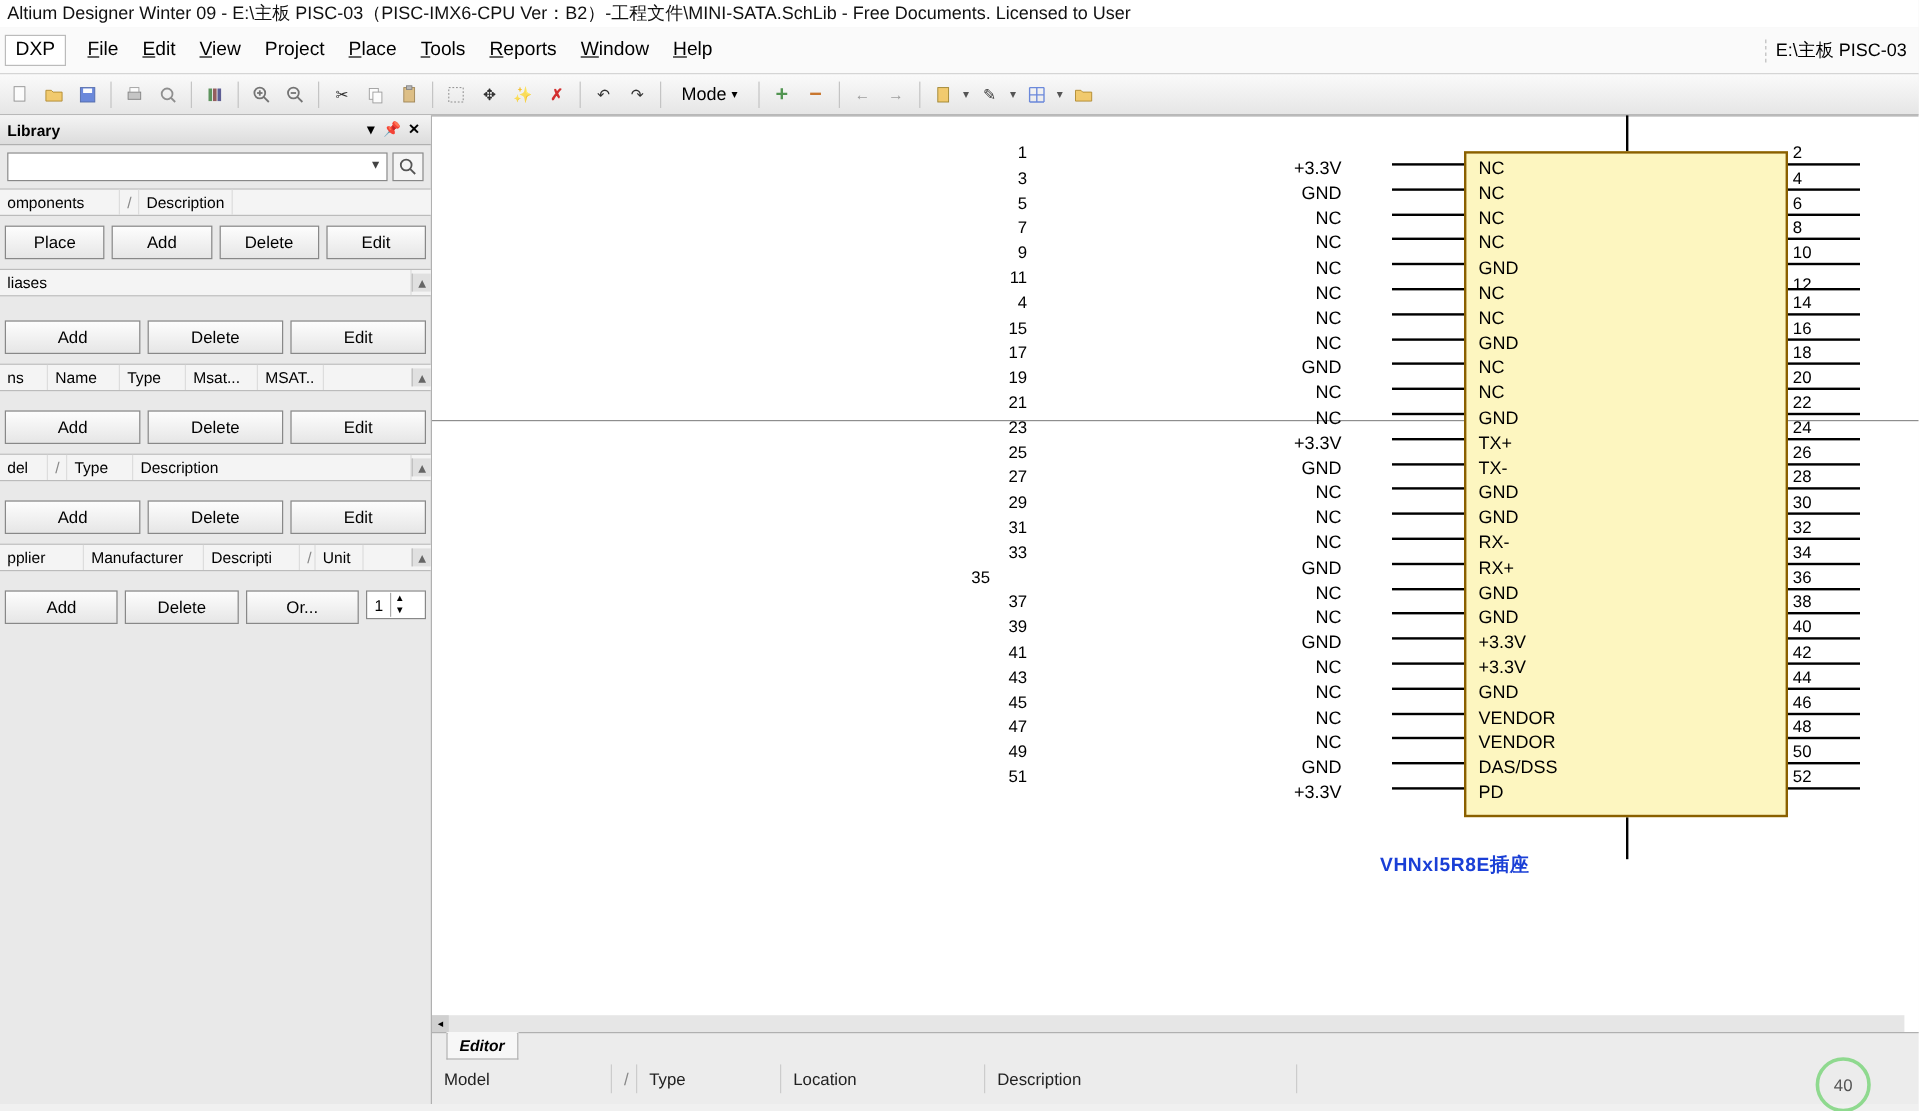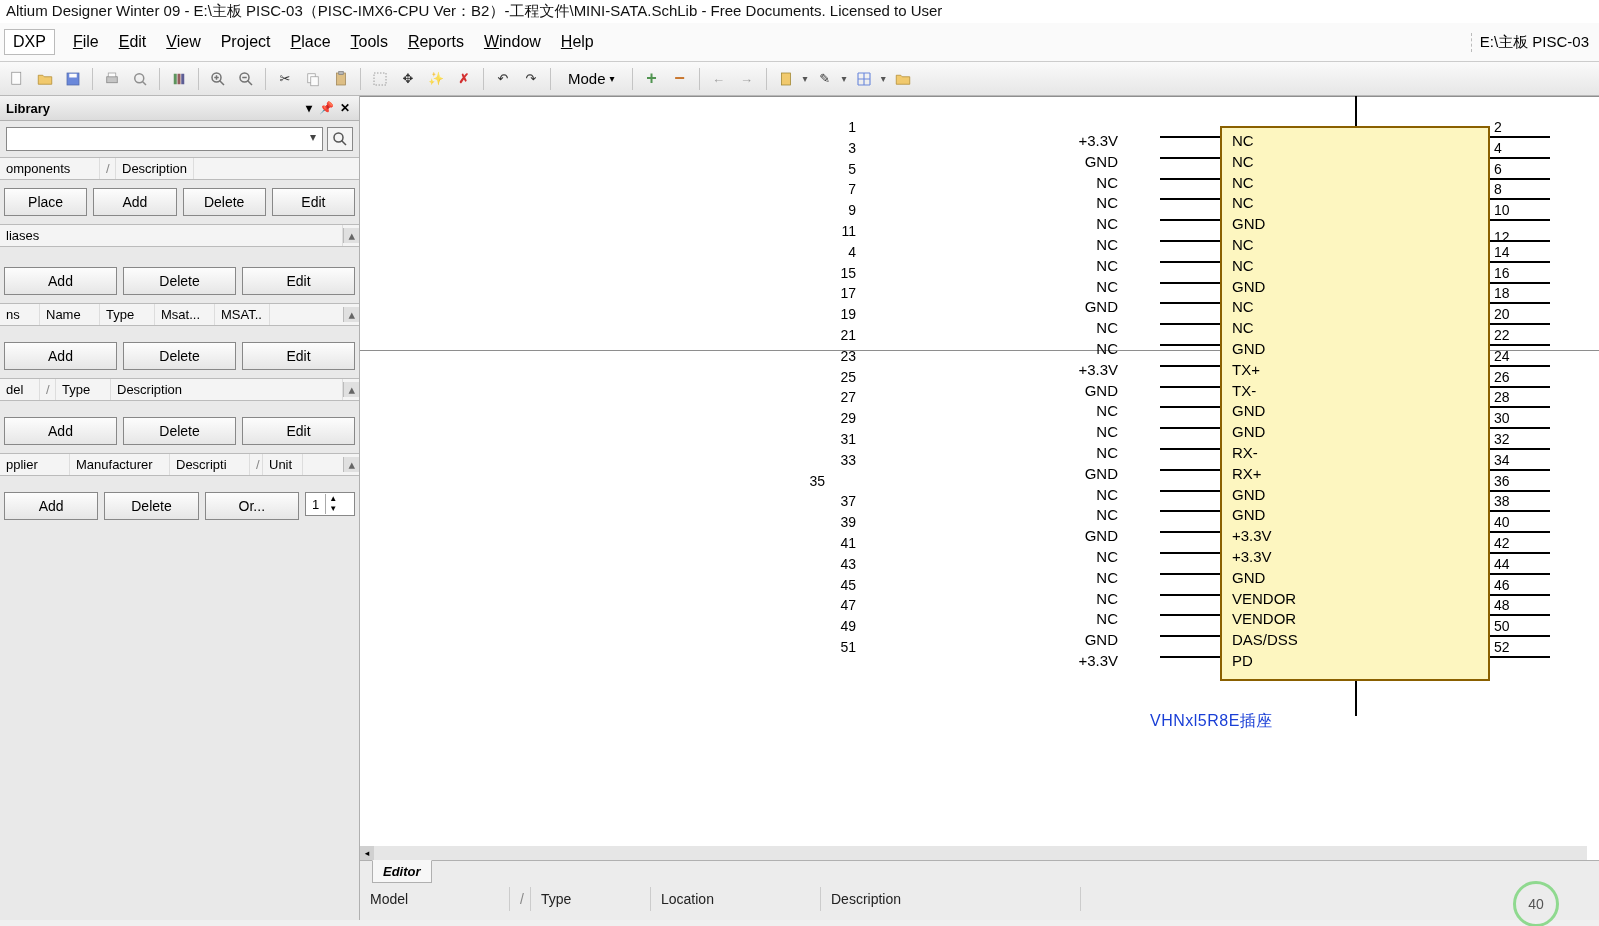--- a/index.html
+++ b/index.html
@@ -44,21 +44,21 @@
 .doctab { display: flex; align-items: center; gap: 6px; padding: 4px 12px; background: linear-gradient(#fdfdfd,#ececec); border: 1px solid #a8a8a8; border-bottom: 1px solid #fff; border-radius: 3px 3px 0 0; font-size: 14px; cursor: pointer; margin-bottom: -1px; }
 .doctab .tabicon { width: 16px; height: 16px; }
 .canvas { flex: 1; position: relative; background: #fff; overflow: hidden; }
 .can-scroll { position: absolute; left: 0; bottom: 0; right: 12px; height: 14px; background: #e6e6e6; display: flex; align-items: center; }
 .can-scroll .arrow { width: 14px; height: 14px; background: #d0d0d0; display: flex; align-items: center; justify-content: center; font-size: 9px; cursor: pointer; }
 .chip { position: absolute; left: 860px; top: 30px; width: 270px; height: 555px; background: #fdf6c0; border: 2px solid #8a6000; }
 .pin-lead { position: absolute; height: 2px; background: #000; width: 60px; }
 .pin-num { position: absolute; font-size: 14px; color: #000; }
 .pin-name { position: absolute; font-size: 15px; color: #000; white-space: nowrap; }
 .stub-vert { position: absolute; width: 2px; height: 35px; background: #000; }
-.caption { position: absolute; font-size: 16px; color: #1a3fd6; font-weight: normal; left: 790px; top: 615px; letter-spacing: .5px; }
+.caption { position: absolute; font-size: 16px; color: #1a3fd6; font-weight: bold; left: 790px; top: 615px; letter-spacing: .5px; }
 .hline { position: absolute; left: 0; height: 1px; background: #8e8e8e; }
 .editor-bar { position: relative; border-top: 1px solid #b0b0b0; background: #ececec; height: 60px; }
 .editor-tab { position: absolute; top: -1px; left: 12px; font-style: italic; font-weight: bold; padding: 3px 10px; background: #f7f7f7; border: 1px solid #b0b0b0; border-top: 1px solid #f7f7f7; }
 .editor-cols { position: absolute; top: 26px; left: 0; right: 0; display: flex; font-size: 14px; color: #222; }
 .editor-cols .ecol { padding: 4px 10px; border-right: 1px solid #ccc; }
 .gauge { position: absolute; right: 40px; top: 20px; width: 46px; height: 46px; border: 3px solid #8fd98f; border-radius: 50%; display: flex; align-items: center; justify-content: center; font-size: 14px; color: #555; }
 svg.ico { width: 18px; height: 18px; }
 </style>
 </head>
 <body>

